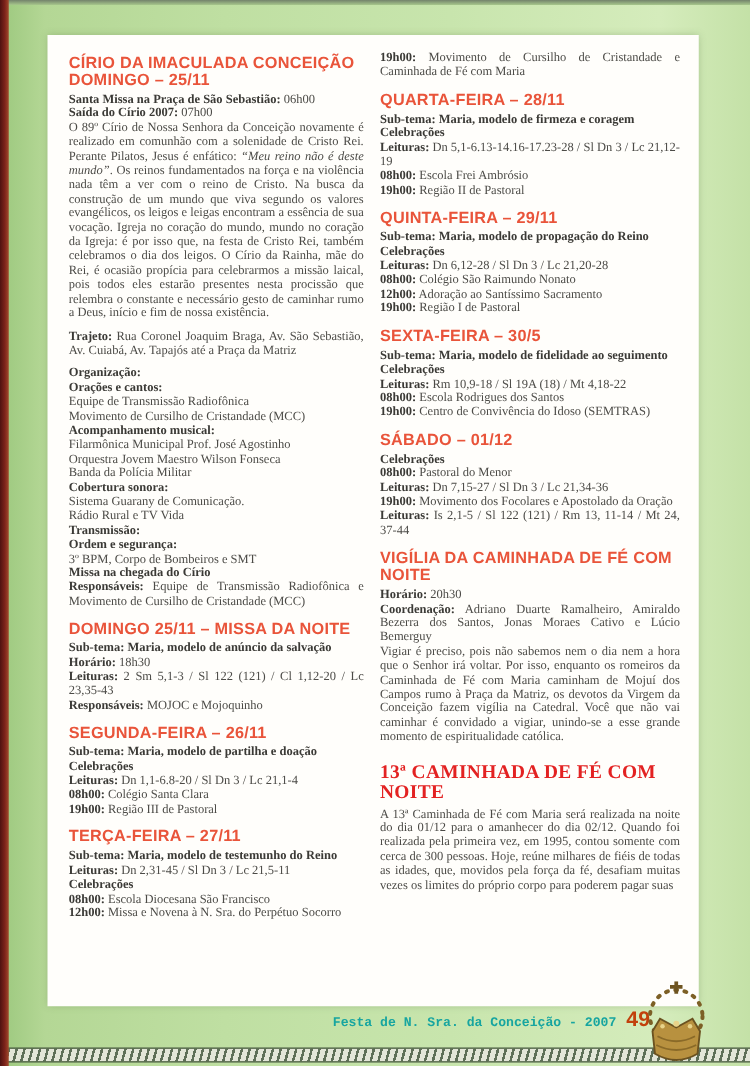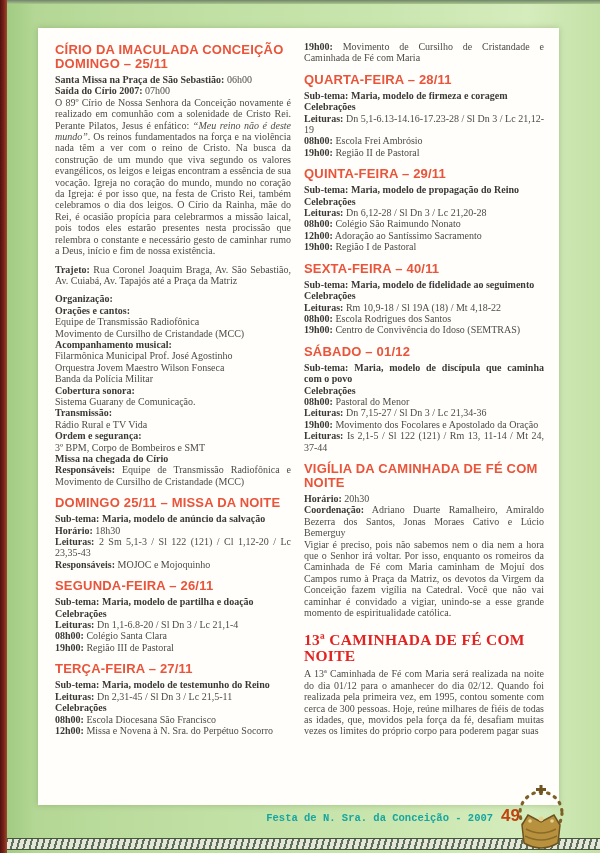--- a/index.html
+++ b/index.html
@@ -62,22 +62,22 @@
           <p class="line gap"><span class="b">Organização:</span></p>
           <p class="line"><span class="b">Orações e cantos:</span></p>
           <p class="line"><span class="r">Equipe de Transmissão Radiofônica</span></p>
           <p class="line"><span class="r">Movimento de Cursilho de Cristandade (MCC)</span></p>
           <p class="line"><span class="b">Acompanhamento musical:</span></p>
           <p class="line"><span class="r">Filarmônica Municipal Prof. José Agostinho</span></p>
           <p class="line"><span class="r">Orquestra Jovem Maestro Wilson Fonseca</span></p>
           <p class="line"><span class="r">Banda da Polícia Militar</span></p>
           <p class="line"><span class="b">Cobertura sonora:</span></p>
           <p class="line"><span class="r">Sistema Guarany de Comunicação.</span></p>
+          <p class="line"><span class="r">Rádio Rural e TV Vida</span></p>
           <p class="line"><span class="b">Transmissão:</span></p>
-          <p class="line"><span class="r">Rádio Rural e TV Vida</span></p>
           <p class="line"><span class="b">Ordem e segurança:</span></p>
           <p class="line"><span class="r">3º BPM, Corpo de Bombeiros e SMT</span></p>
           <p class="line"><span class="b">Missa na chegada do Círio</span></p>
           <p class="para"><span class="b">Responsáveis:</span><span class="r"> Equipe de Transmissão Radiofônica e Movimento de Cursilho de Cristandade (MCC)</span></p>
         </section>
         <section>
           <h2 class="hd">DOMINGO 25/11 – MISSA DA NOITE</h2>
           <p class="line"><span class="b">Sub-tema: Maria, modelo de anúncio da salvação</span></p>
           <p class="line"><span class="b">Horário:</span><span class="r"> 18h30</span></p>
           <p class="para"><span class="b">Leituras:</span><span class="r"> 2 Sm 5,1-3 / Sl 122 (121) / Cl 1,12-20 / Lc 23,35-43</span></p>
@@ -115,30 +115,29 @@
         <section>
           <h2 class="hd">QUINTA-FEIRA – 29/11</h2>
           <p class="line"><span class="b">Sub-tema: Maria, modelo de propagação do Reino</span></p>
           <p class="line"><span class="b">Celebrações</span></p>
           <p class="line"><span class="b">Leituras:</span><span class="r"> Dn 6,12-28 / Sl Dn 3 / Lc 21,20-28</span></p>
           <p class="line"><span class="b">08h00:</span><span class="r"> Colégio São Raimundo Nonato</span></p>
           <p class="line"><span class="b">12h00:</span><span class="r"> Adoração ao Santíssimo Sacramento</span></p>
           <p class="line"><span class="b">19h00:</span><span class="r"> Região I de Pastoral</span></p>
         </section>
         <section>
-          <h2 class="hd">SEXTA-FEIRA – 40/11</h2>
+          <h2 class="hd">SEXTA-FEIRA – 30/5</h2>
           <p class="line"><span class="b">Sub-tema: Maria, modelo de fidelidade ao seguimento</span></p>
           <p class="line"><span class="b">Celebrações</span></p>
           <p class="line"><span class="b">Leituras:</span><span class="r"> Rm 10,9-18 / Sl 19A (18) / Mt 4,18-22</span></p>
           <p class="line"><span class="b">08h00:</span><span class="r"> Escola Rodrigues dos Santos</span></p>
           <p class="para"><span class="b">19h00:</span><span class="r"> Centro de Convivência do Idoso (SEMTRAS)</span></p>
         </section>
         <section>
           <h2 class="hd">SÁBADO – 01/12</h2>
-          <p class="para"><span class="b">Sub-tema: Maria, modelo de discípula que caminha com o povo</span></p>
           <p class="line"><span class="b">Celebrações</span></p>
           <p class="line"><span class="b">08h00:</span><span class="r"> Pastoral do Menor</span></p>
           <p class="line"><span class="b">Leituras:</span><span class="r"> Dn 7,15-27 / Sl Dn 3 / Lc 21,34-36</span></p>
           <p class="para"><span class="b">19h00:</span><span class="r"> Movimento dos Focolares e Apostolado da Oração</span></p>
           <p class="para"><span class="b">Leituras:</span><span class="r"> Is 2,1-5 / Sl 122 (121) / Rm 13, 11-14 / Mt 24, 37-44</span></p>
         </section>
         <section>
           <h2 class="hd">VIGÍLIA DA CAMINHADA DE FÉ COM NOITE</h2>
           <p class="line"><span class="b">Horário:</span><span class="r"> 20h30</span></p>
           <p class="para"><span class="b">Coordenação:</span><span class="r"> Adriano Duarte Ramalheiro, Amiraldo Bezerra dos Santos, Jonas Moraes Cativo e Lúcio Bemerguy</span></p>

